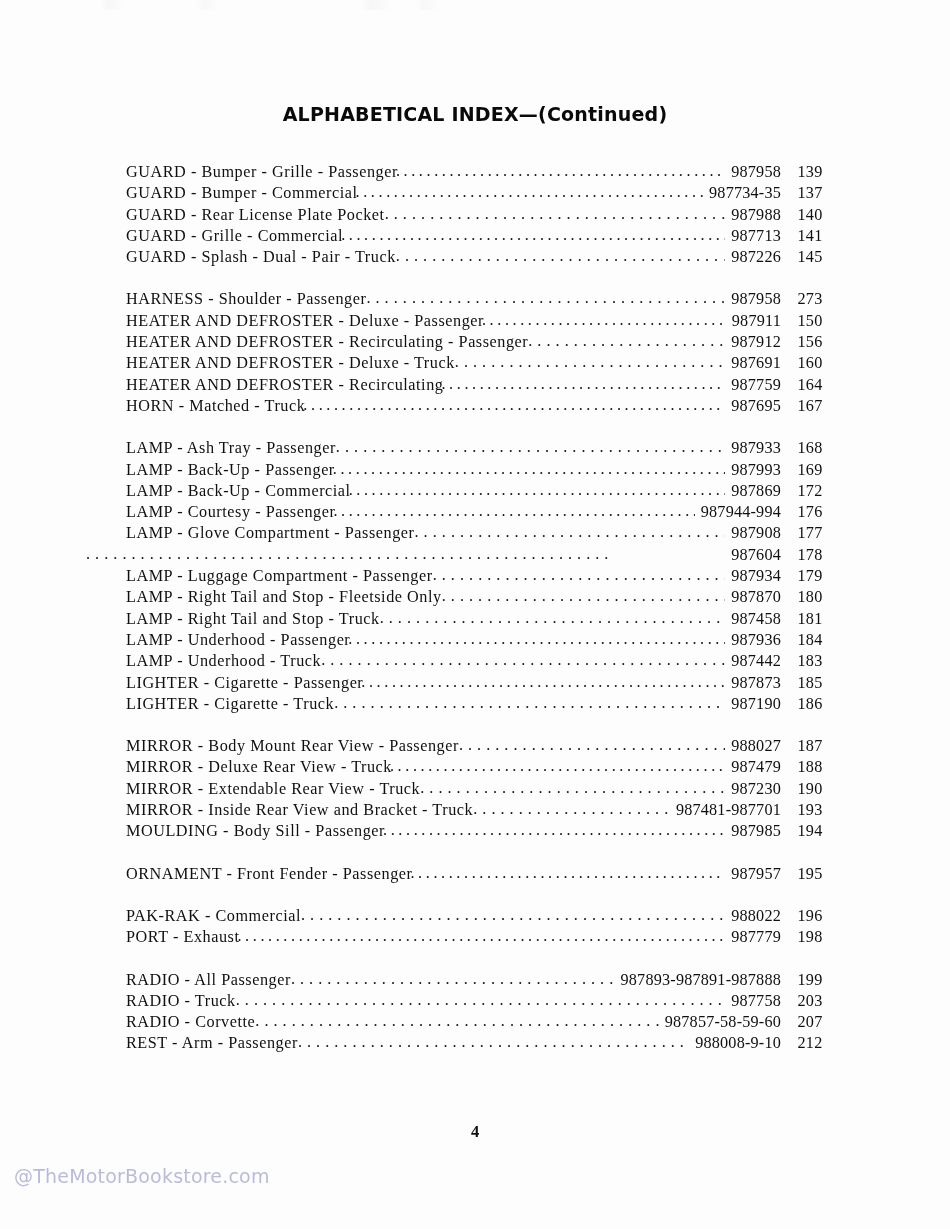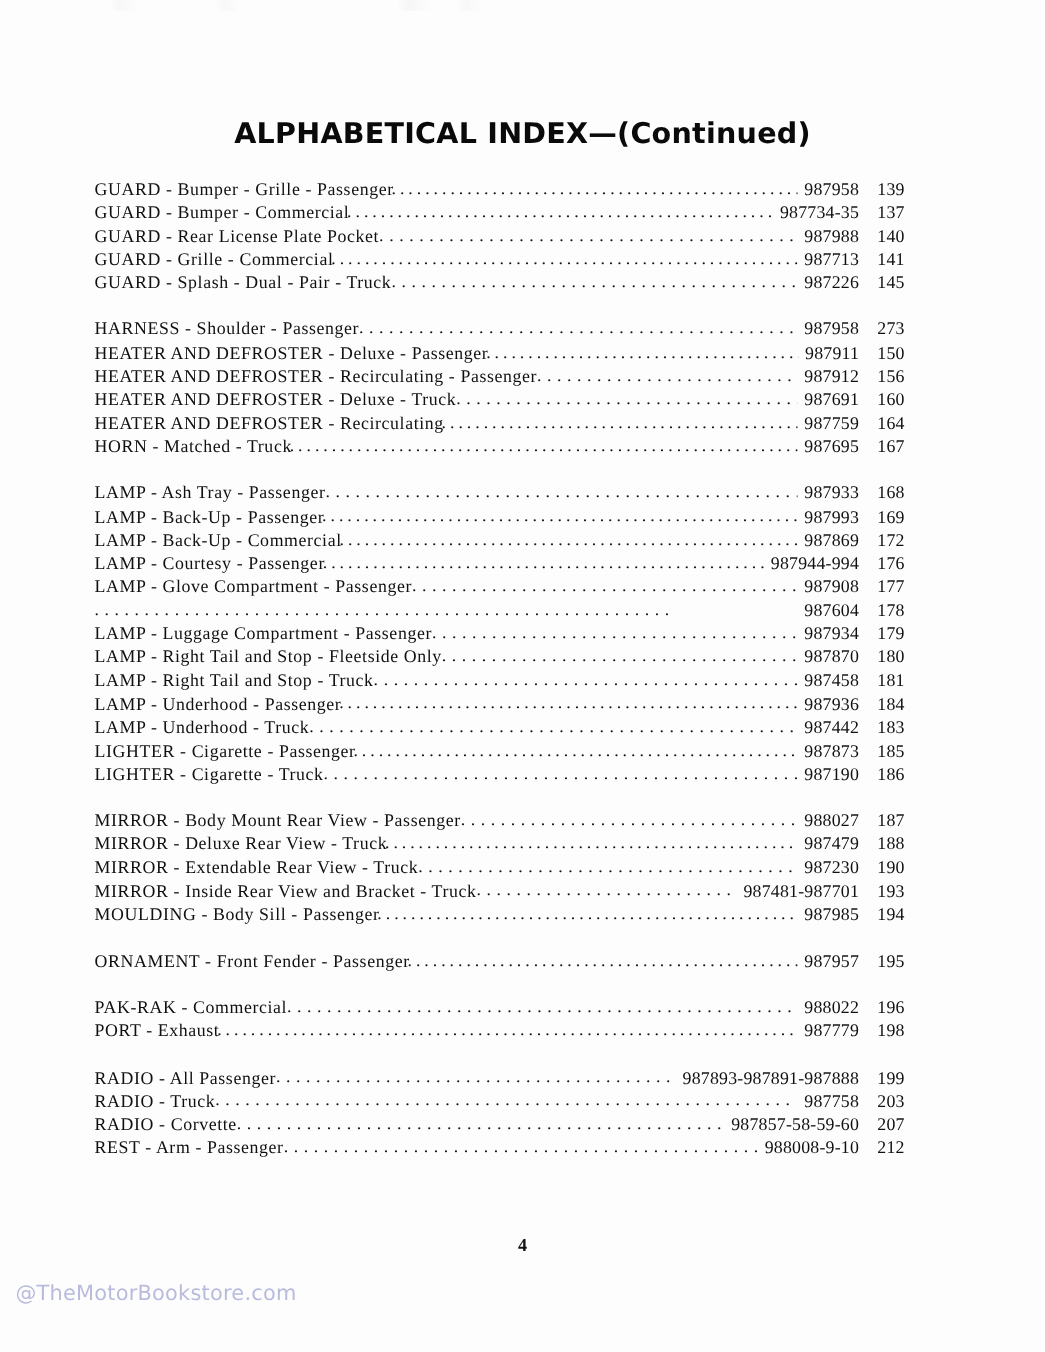--- a/index.html
+++ b/index.html
@@ -42,21 +42,21 @@
   }
 
   .page-title {
     position: absolute;
     top: 90px;
     left: 0;
     width: 950px;
     text-align: center;
     font-family: "DejaVu Sans", "Liberation Sans", sans-serif;
     font-weight: bold;
-    font-size: 26px;
+    font-size: 19px;
     letter-spacing: 0.2px;
     color: #0a0a0a;
     white-space: pre;
   }
 
   .index-body {
     position: absolute;
     top: 163px;
     left: 86px;
     width: 753px;
@@ -72,20 +72,21 @@
     align-items: baseline;
     height: 21.3px;
     font-size: 16.2px;
     color: #101010;
     white-space: nowrap;
   }
 
   .entry-name {
     flex: 0 0 auto;
     letter-spacing: 0.55px;
+    margin-left: 40px;
   }
 
   .leader {
     flex: 1 1 auto;
     overflow: hidden;
     white-space: nowrap;
     min-width: 4px;
     color: #141414;
     letter-spacing: 0.5px;
     font-size: 16.2px;

